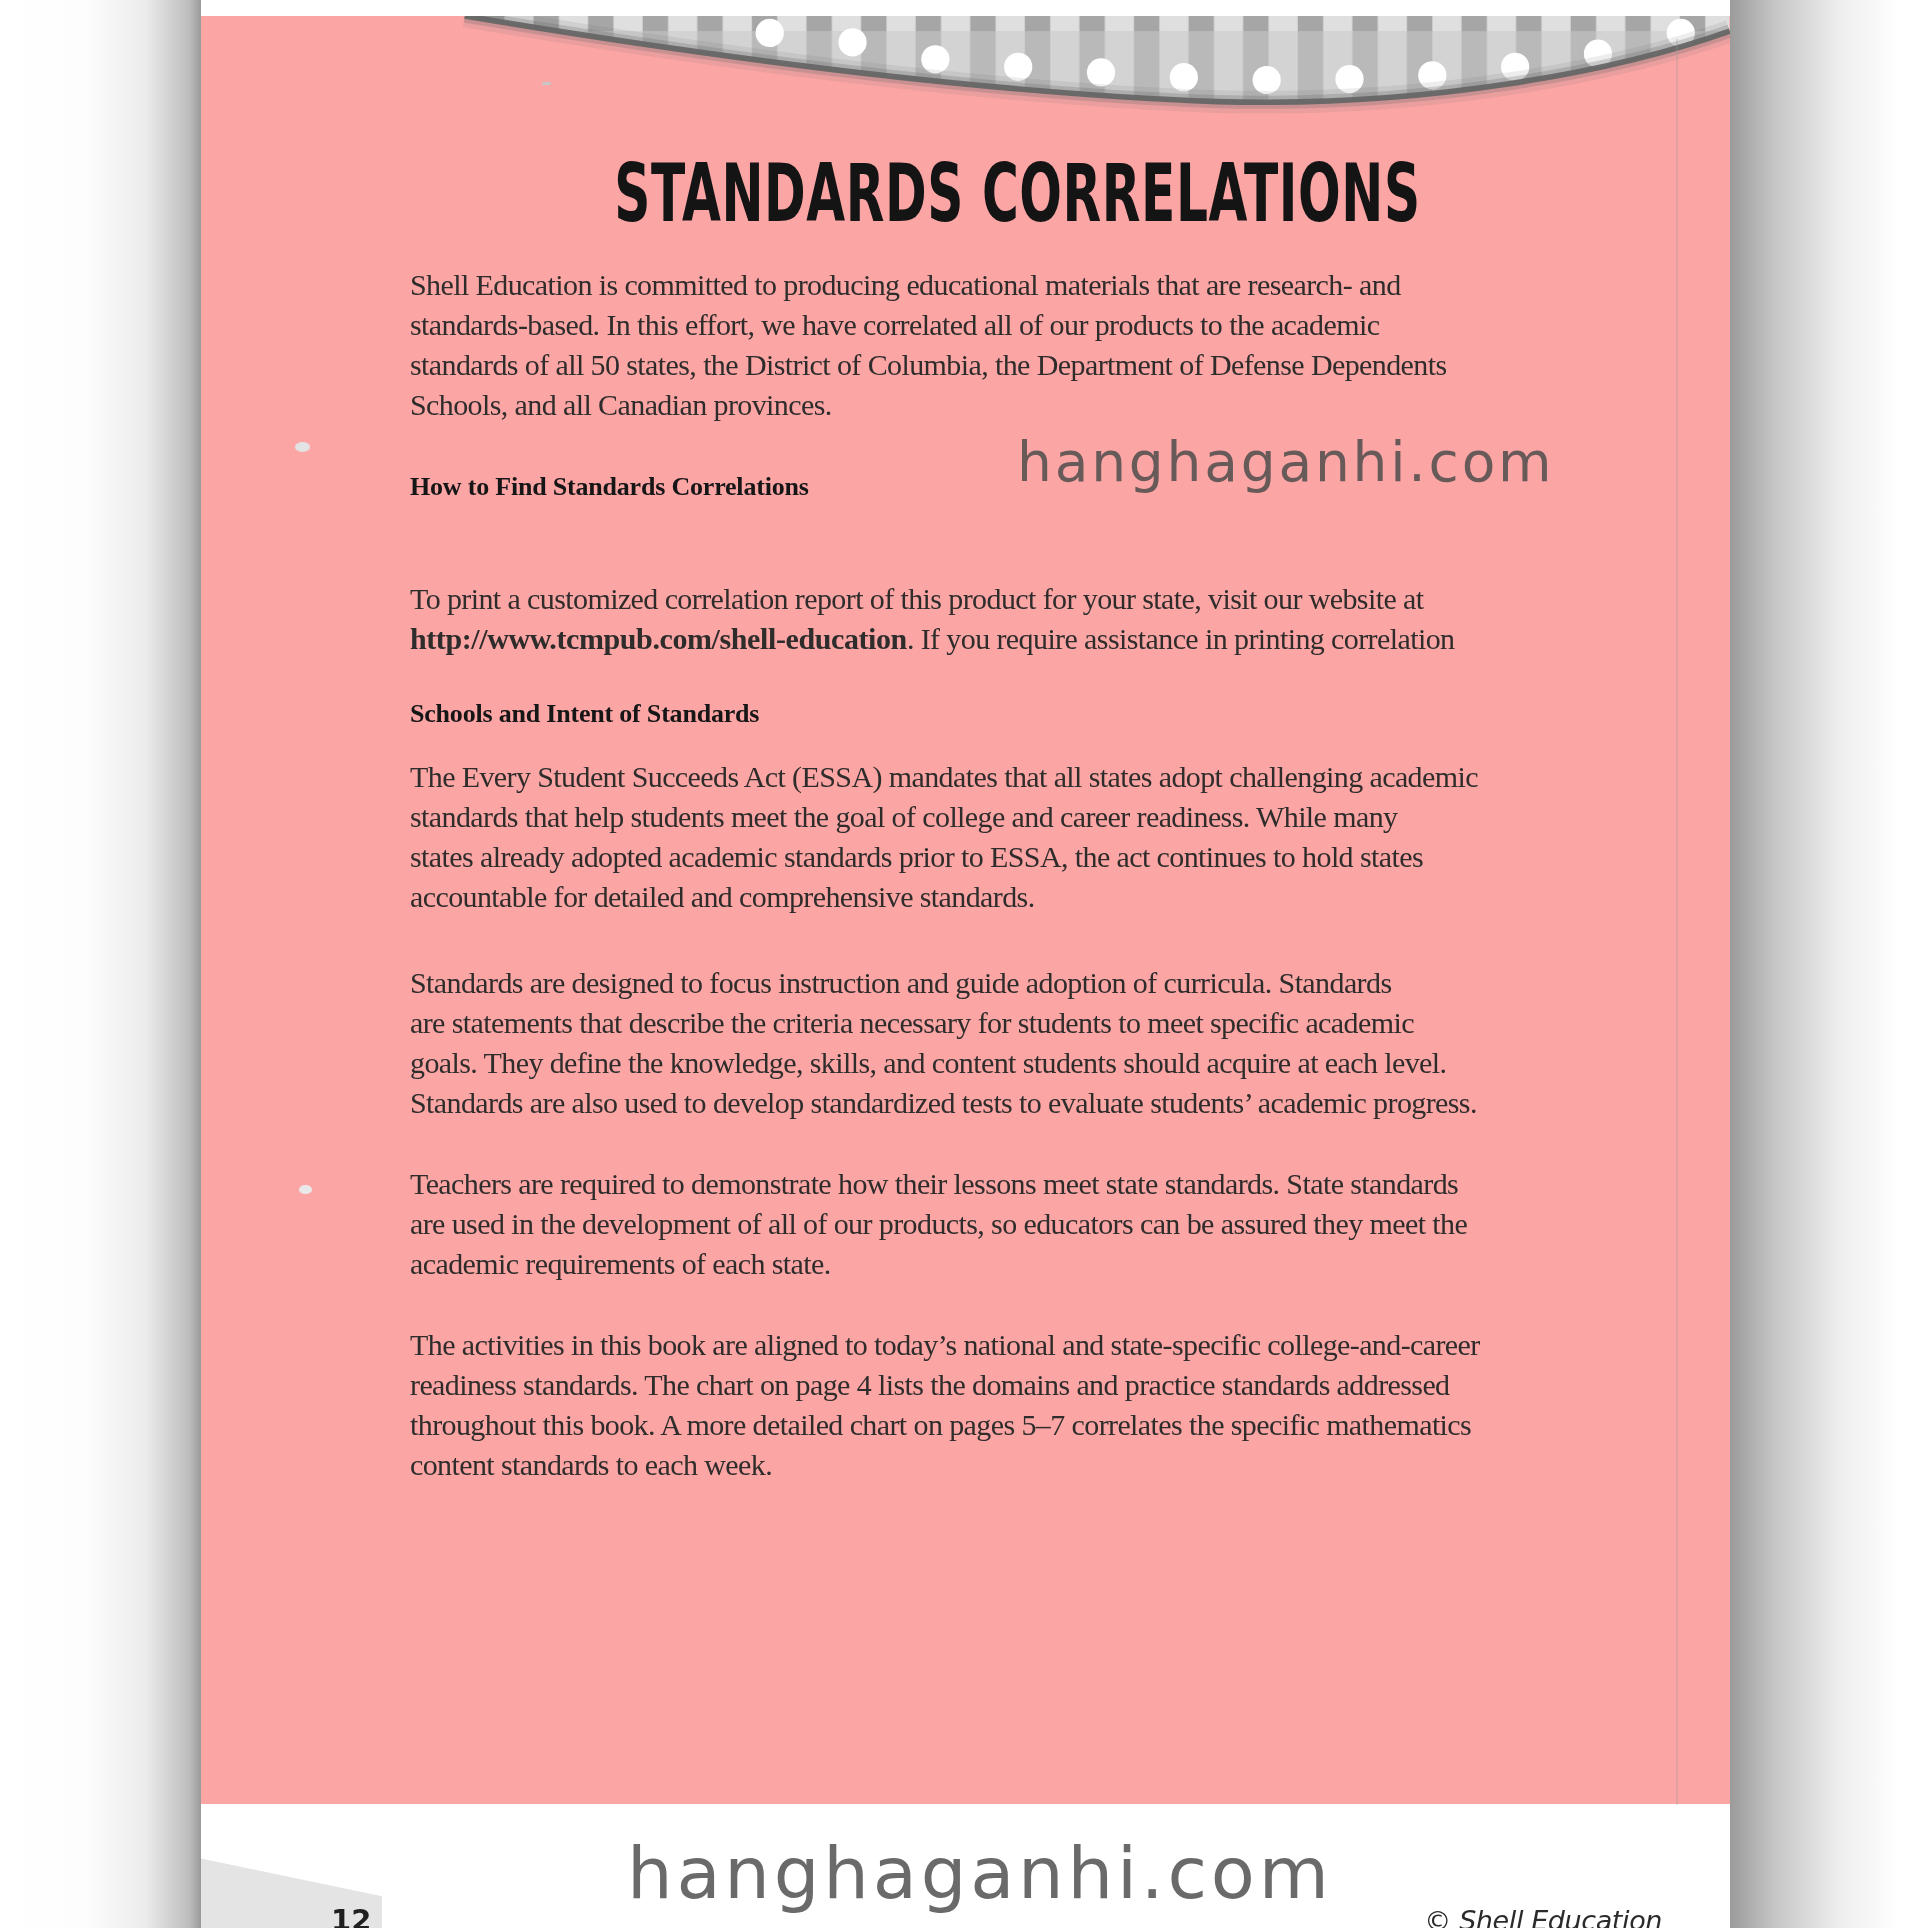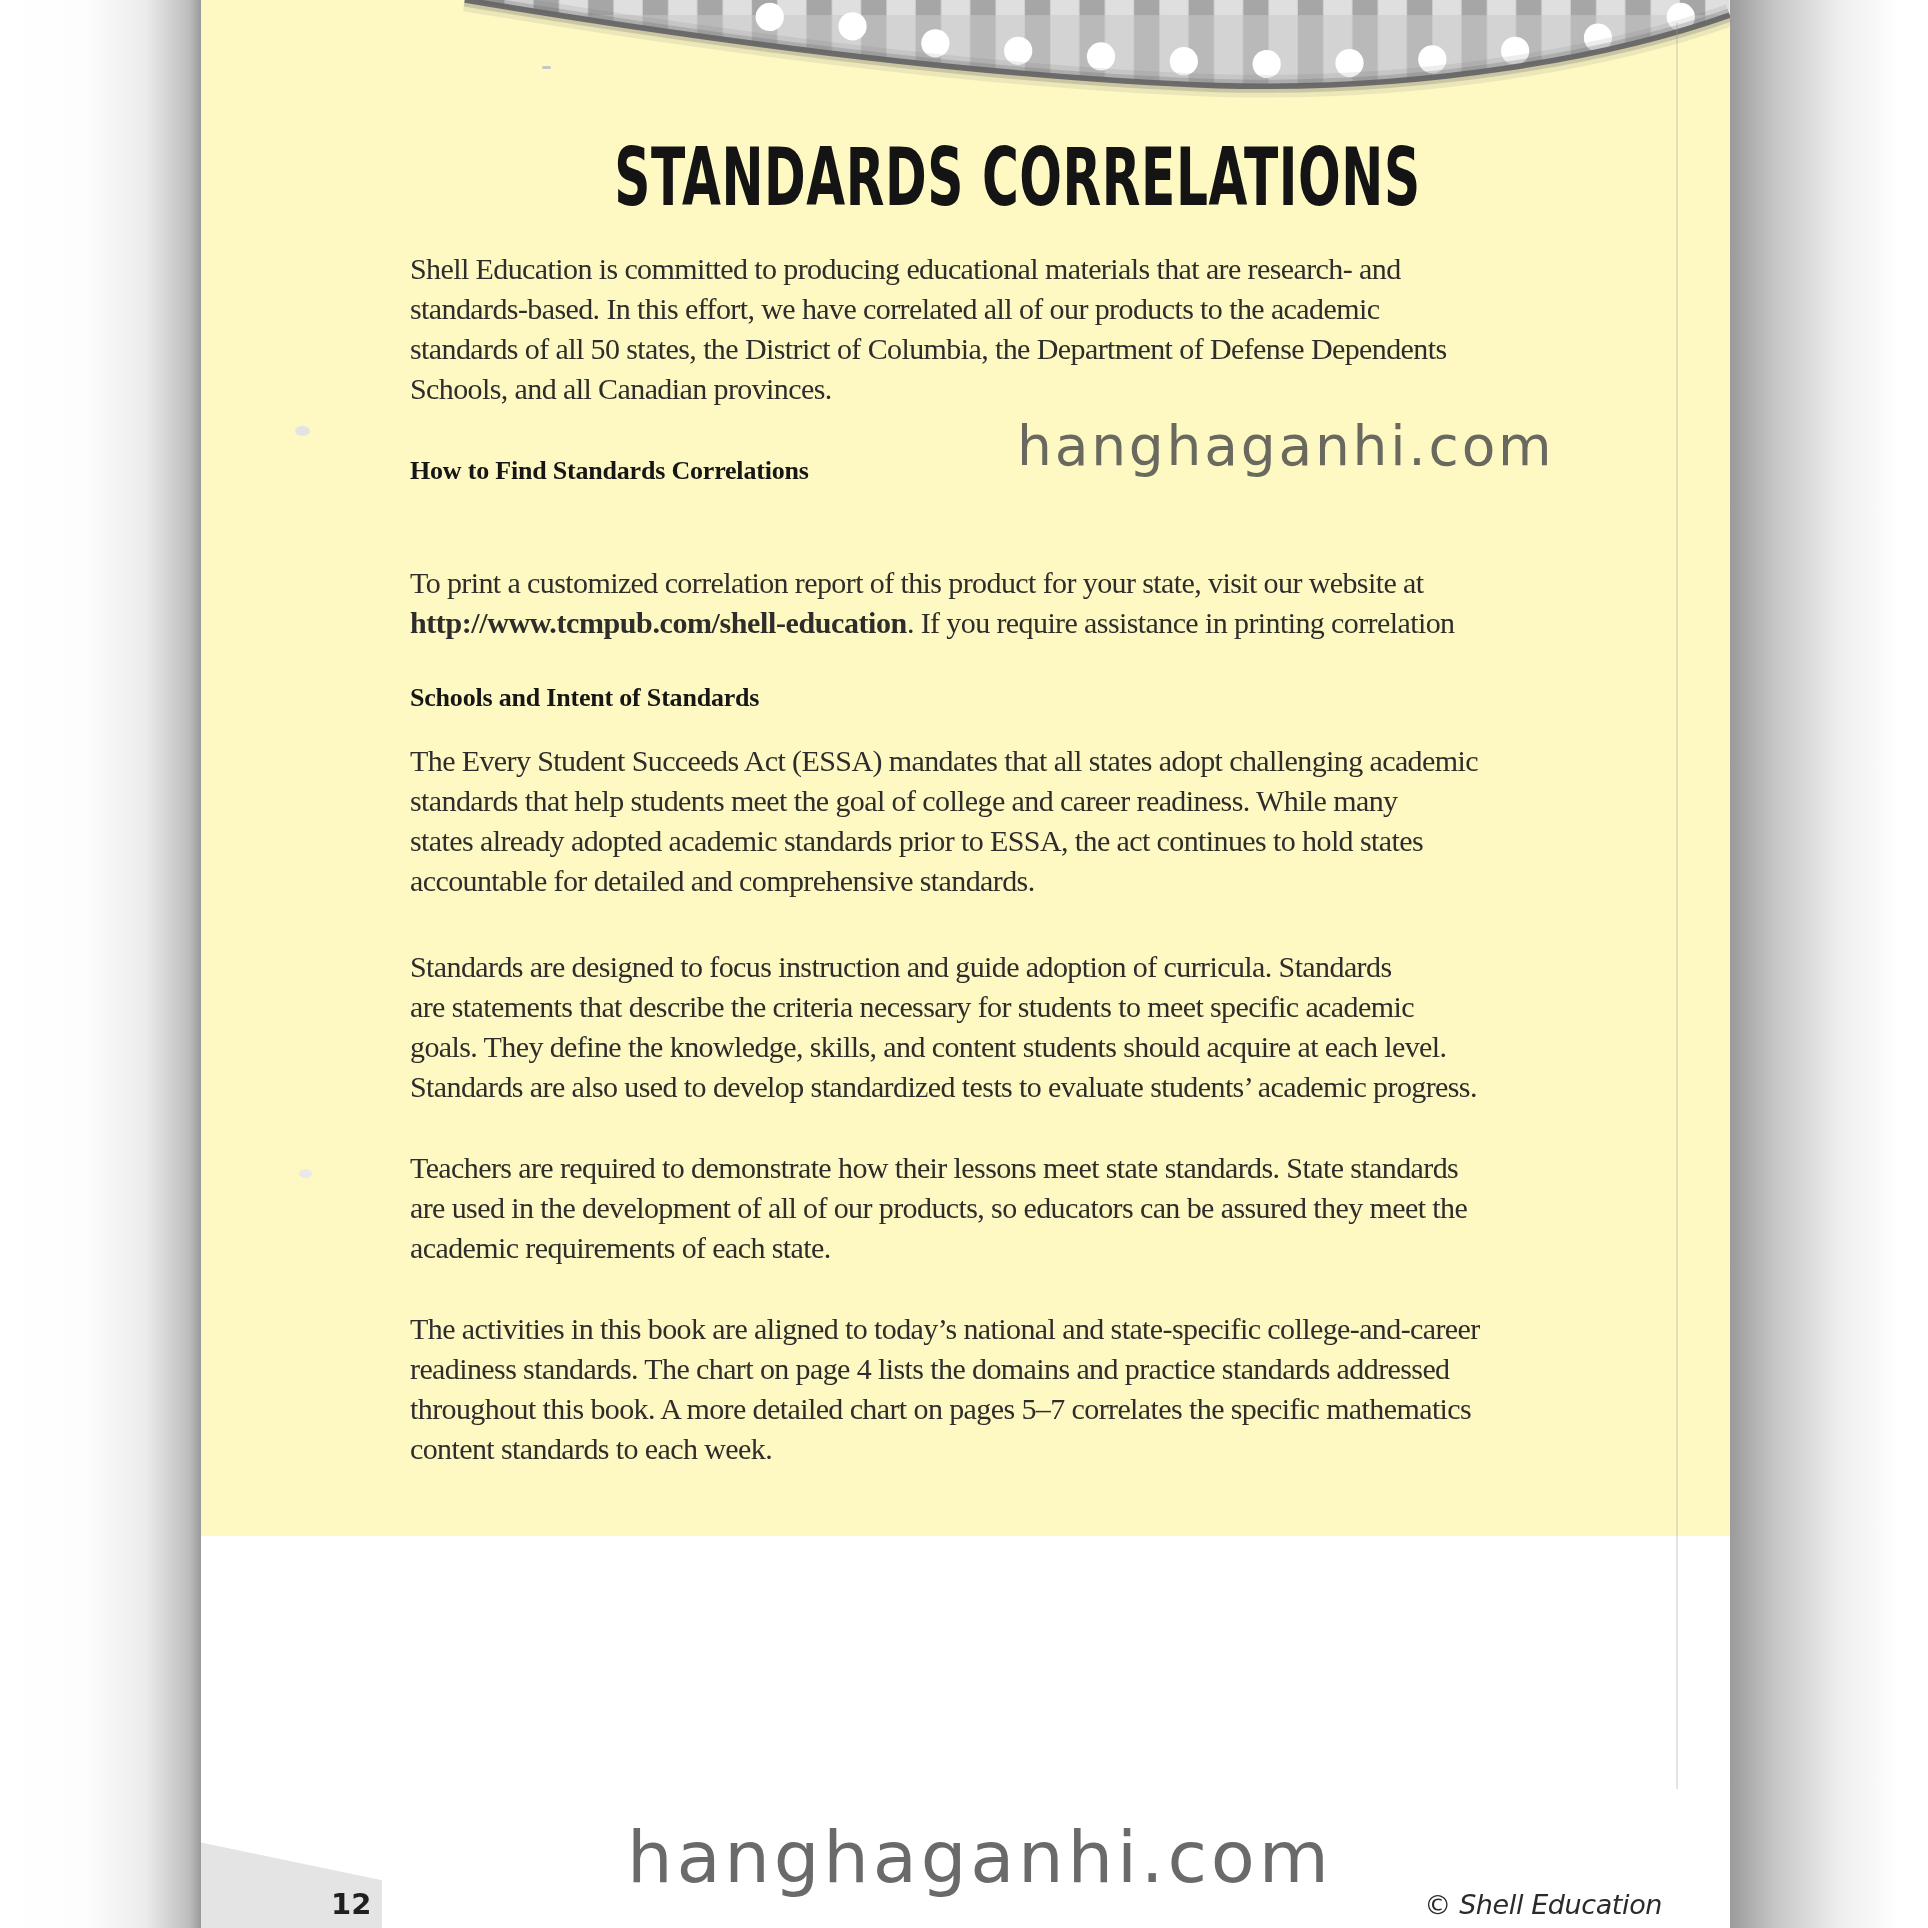--- a/index.html
+++ b/index.html
@@ -6,21 +6,21 @@
   body{width:1928px;height:1928px;overflow:hidden;font-family:"Liberation Serif",serif;}
   .scan{position:relative;width:1928px;height:1928px;background:#ffffff;overflow:hidden;}
 
   
   .edge-left{position:absolute;left:0;top:0;width:201px;height:1928px;
     background:linear-gradient(to right,#ffffff 0%,#fdfdfd 42%,#ececec 72%,#bdbdbd 94%,#9a9a9a 100%);}
   .edge-right{position:absolute;left:1730px;top:0;width:199px;height:1928px;
     background:linear-gradient(to right,#9b9b9b 0%,#c8c8c8 24%,#eeeeee 55%,#ffffff 85%);}
 
   
-  .page{position:absolute;left:201px;top:0;width:1529px;height:1536px;background:#fef9c3;}
+  .page{position:absolute;left:201px;top:16px;width:1529px;height:1788px;background:#fca5a5;}
 
   .band{position:absolute;left:0;top:0;}
 
   .title{position:absolute;top:137px;left:0;width:1529px;text-align:center;
     font-family:"DejaVu Sans",sans-serif;font-weight:800;font-size:81px;line-height:1;
     color:#141414;letter-spacing:0.9px;transform:translateX(52px) scaleX(0.62);transform-origin:50% 0;
     white-space:nowrap;}
 
   .column{position:absolute;left:209px;top:0;width:1168px;}
   .para{position:absolute;left:0;font-size:30px;line-height:40px;letter-spacing:-0.6px;

